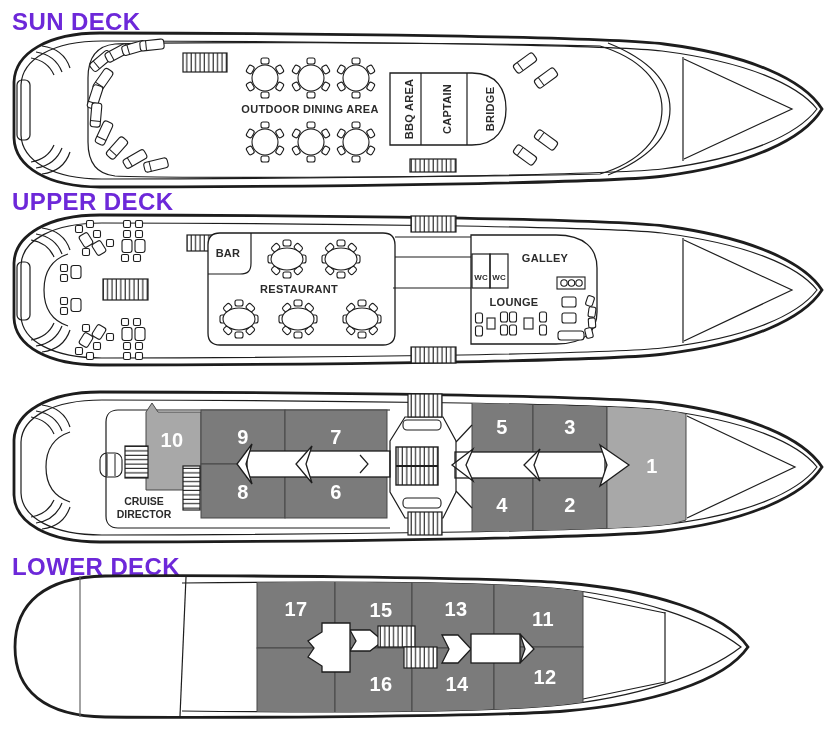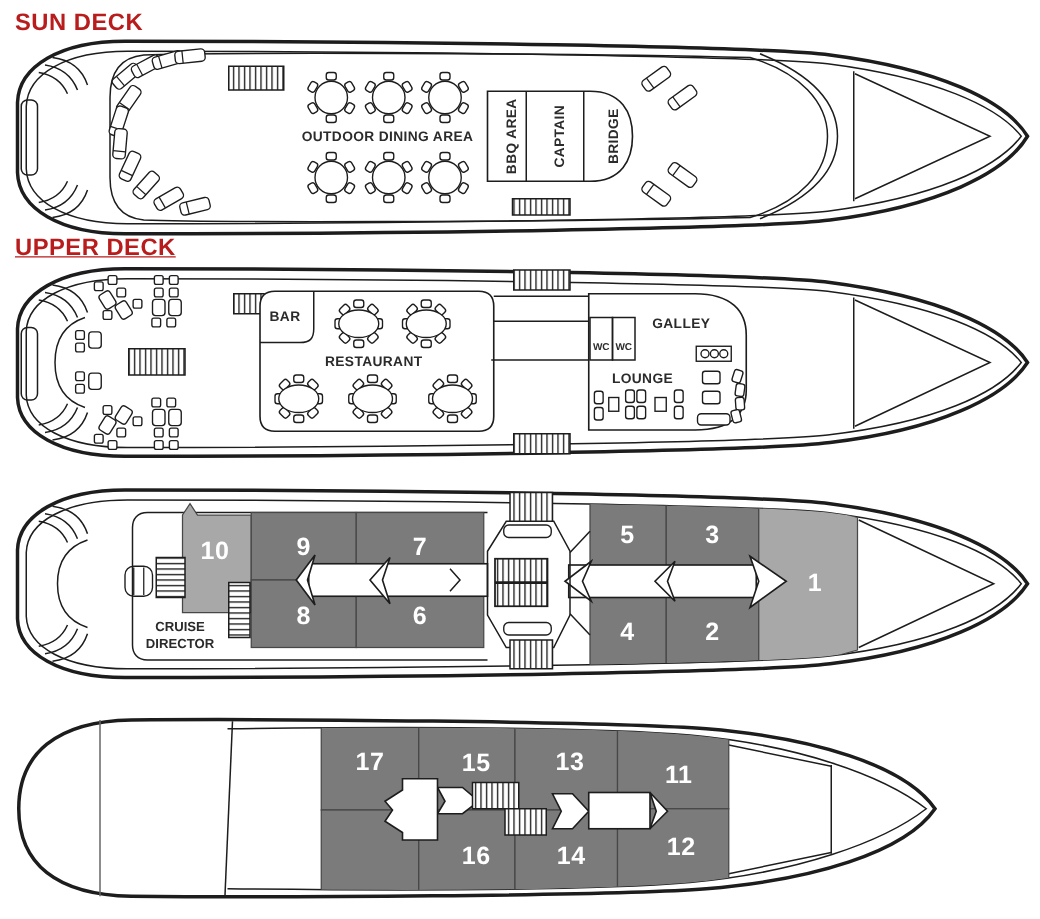--- a/index.html
+++ b/index.html
@@ -1,38 +1,39 @@
 <!DOCTYPE html>
 <html><head>
 <meta charset="utf-8">
 <style>
   html,body{margin:0;padding:0;background:#fff;}
   #page{position:relative;width:832px;height:735px;background:#fff;overflow:hidden;
         font-family:"Liberation Sans",sans-serif;}
-  .deck-title{position:absolute;left:12px;margin:0;font-size:19px;font-weight:700;
-        letter-spacing:.4px;color:#b91c1c;font-family:"Liberation Sans",sans-serif;}
+  .deck-title{position:absolute;left:12px;margin:0;font-size:24px;font-weight:700;
+        letter-spacing:.4px;color:#6d28d9;font-family:"Liberation Sans",sans-serif;}
   svg{position:absolute;left:0;display:block;}
   svg text{font-family:"Liberation Sans",sans-serif;fill:#2b2b2b;font-weight:700;}
   .lbl{font-size:11px;letter-spacing:.3px;}
   .lbl-sm{font-size:8px;}
   .num{font-size:20px;fill:#ffffff;letter-spacing:.5px;}
   .hull{fill:#ffffff;stroke:#1d1d1d;stroke-width:2.8;}
   .thin{fill:none;stroke:#1d1d1d;stroke-width:1.2;}
   .wall{fill:#ffffff;stroke:#1d1d1d;stroke-width:1.3;}
   .furn{fill:#ffffff;stroke:#1d1d1d;stroke-width:1.1;}
   .cab{stroke:#474747;stroke-width:1;}
   .corr{fill:#ffffff;stroke:#1d1d1d;stroke-width:1.3;}
 </style>
 </head>
 <body>
 
 <div id="page">
 
   <h2 class="deck-title" style="top:8px;">SUN DECK</h2>
-  <h2 class="deck-title" style="top:188px;text-decoration:underline;">UPPER DECK</h2>
+  <h2 class="deck-title" style="top:188px;">UPPER DECK</h2>
+  <h2 class="deck-title" style="top:553px;">LOWER DECK</h2>
 
   <svg style="top:30px;" width="832" height="160" viewBox="0 30 832 160">
     <defs>
       <pattern id="hv-su" patternUnits="userSpaceOnUse" width="4.4" height="20">
         <line x1="2" y1="0" x2="2" y2="20" stroke="#1d1d1d" stroke-width="1.1"></line>
       </pattern>
       <g id="lounger">
         <rect x="-12" y="-5" width="24" height="10" rx="3" class="furn"></rect>
         <line x1="-6" y1="-5" x2="-6" y2="5" stroke="#1d1d1d" stroke-width="1"></line>
       </g>

